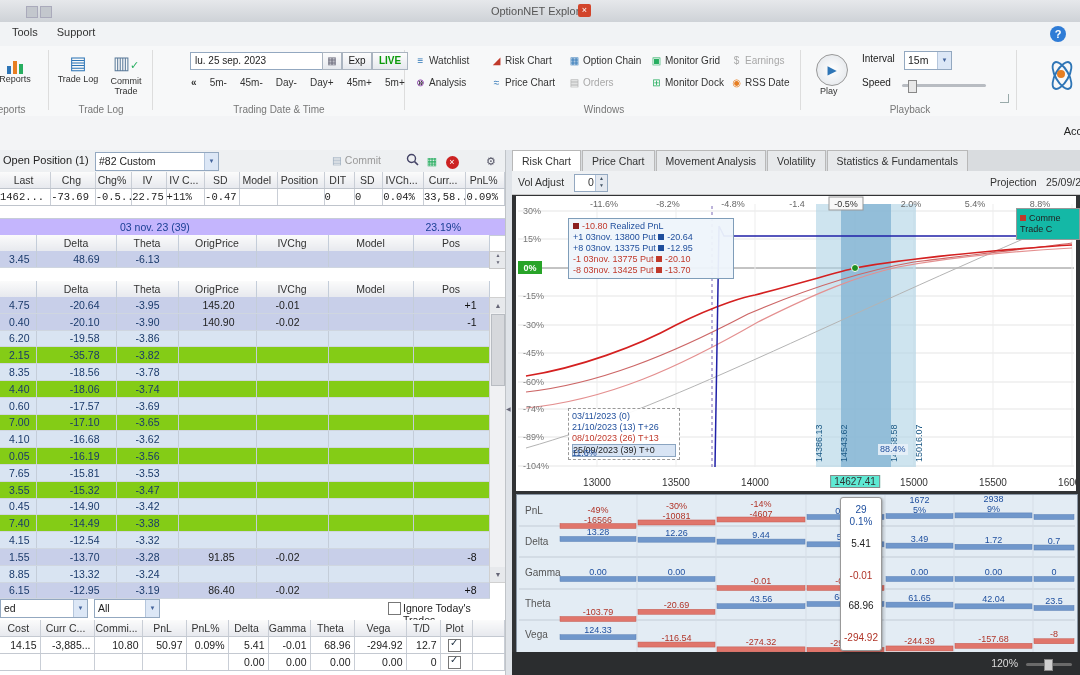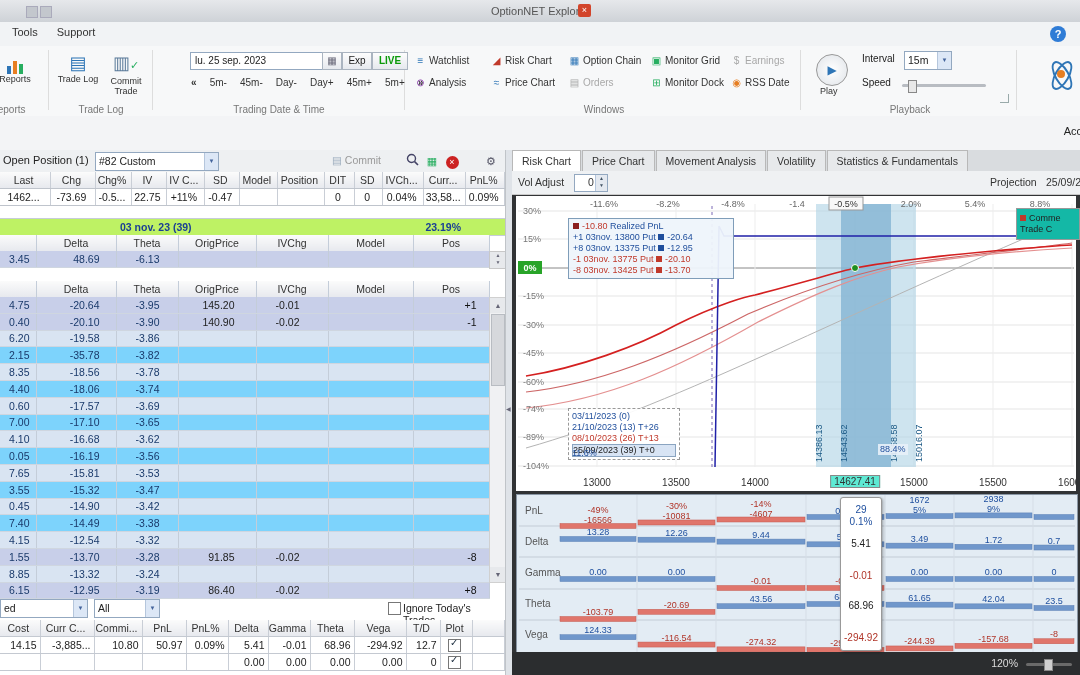--- a/index.html
+++ b/index.html
@@ -48,40 +48,40 @@
   .combo{position:absolute;height:17px;background:#fff;border:1px solid #93a8c0;font-size:10.5px;line-height:16px;}
   .combo .ctext{position:absolute;left:3px;top:0;}
   .combo .carrow{position:absolute;right:0;top:0;width:13px;height:100%;background:#dce7f6;border-left:1px solid #b5c6dc;
     text-align:center;color:#44649c;font-size:6px;line-height:16px;}
   .iconbtn{position:absolute;top:3px;width:16px;height:16px;text-align:center;line-height:16px;}
   table{border-collapse:collapse;table-layout:fixed;}
   .postable{width:505px;font-size:10.5px;}
   .postable th,.postable td{height:16px;padding:0 3px 0 0;border-right:1px solid #c9ced6;border-bottom:1px solid #bfc4cc;
     overflow:hidden;white-space:nowrap;}
   .postable th{background:linear-gradient(#fbfbfb,#e7e9ee);font-weight:normal;color:#333;text-align:center;}
-  .postable td{text-align:center;color:#222;}
+  .postable td{text-align:left;color:#222;font-family:Liberation Mono, monospace;}
   .neg{color:#c02020;}
   .pos-green{color:#0a8a0a;}
-  .expiryhdr{position:absolute;left:0;width:505px;height:16px;background:#bef264;border-top:1px solid #c6ccd8;
-    border-bottom:1px solid #c6ccd8;font-weight:bold;color:#1a3f94;font-size:10.5px;line-height:16px;text-align:right;}
+  .expiryhdr{position:absolute;left:0;width:505px;height:16px;background:#c4b5fd;border-top:1px solid #c6ccd8;
+    border-bottom:1px solid #c6ccd8;font-weight:normal;color:#1a3f94;font-size:10.5px;line-height:16px;text-align:right;}
   .gtable{width:489px;font-size:10.5px;}
   .gtable th,.gtable td{height:15.8px;padding:0;border-right:1px solid #c4cdd9;border-bottom:1px solid #cfd6e0;
     overflow:hidden;white-space:nowrap;}
   .gtable th{background:linear-gradient(#fbfbfb,#e7e9ee);font-weight:normal;color:#333;border-bottom:1px solid #aab2bf;}
   .gtable td{text-align:right;color:#1a3a6b;}
   .gtable td:nth-child(1){padding-right:6px;}
   .gtable td:nth-child(2){padding-right:16px;}
   .gtable td:nth-child(3){padding-right:18px;}
   .gtable td:nth-child(4){padding-right:21px;color:#222;}
   .gtable td:nth-child(5){padding-right:28px;color:#222;}
   .gtable td:nth-child(6){padding-right:10px;color:#222;}
   .gtable td:nth-child(7){padding-right:12px;color:#111;}
   tr.hl{background:#c8cfe9;}
   tr.alt0{background:#d9e4f2;}
-  tr.alt1{background:#7dd3fc;}
+  tr.alt1{background:#84cc16;}
   .scrollv{position:absolute;background:#f0f1f3;border:1px solid #d0d0d0;}
   .sarrow{position:absolute;left:0;width:100%;height:15px;text-align:center;font-size:7px;color:#667;line-height:15px;background:#e7e9ec;}
   .sthumb{position:absolute;left:1px;width:12px;background:#d6d8dc;border:1px solid #b8bcc2;}
   .cb{display:inline-block;width:11px;height:11px;border:1px solid #777;background:#fff;position:relative;vertical-align:-2px;}
   .cb.on::after{content:"\2713";position:absolute;left:1px;top:-3px;font-size:10px;color:#234;}
   .tottable{width:505px;font-size:10.5px;}
   .tottable th,.tottable td{height:16px;padding:0 3px 0 0;border-right:1px solid #c9ced6;border-bottom:1px solid #c4c9d1;
     overflow:hidden;white-space:nowrap;}
   .tottable th{background:linear-gradient(#fbfbfb,#e7e9ee);font-weight:normal;color:#333;text-align:center;}
   .tottable td{text-align:right;color:#222;}

